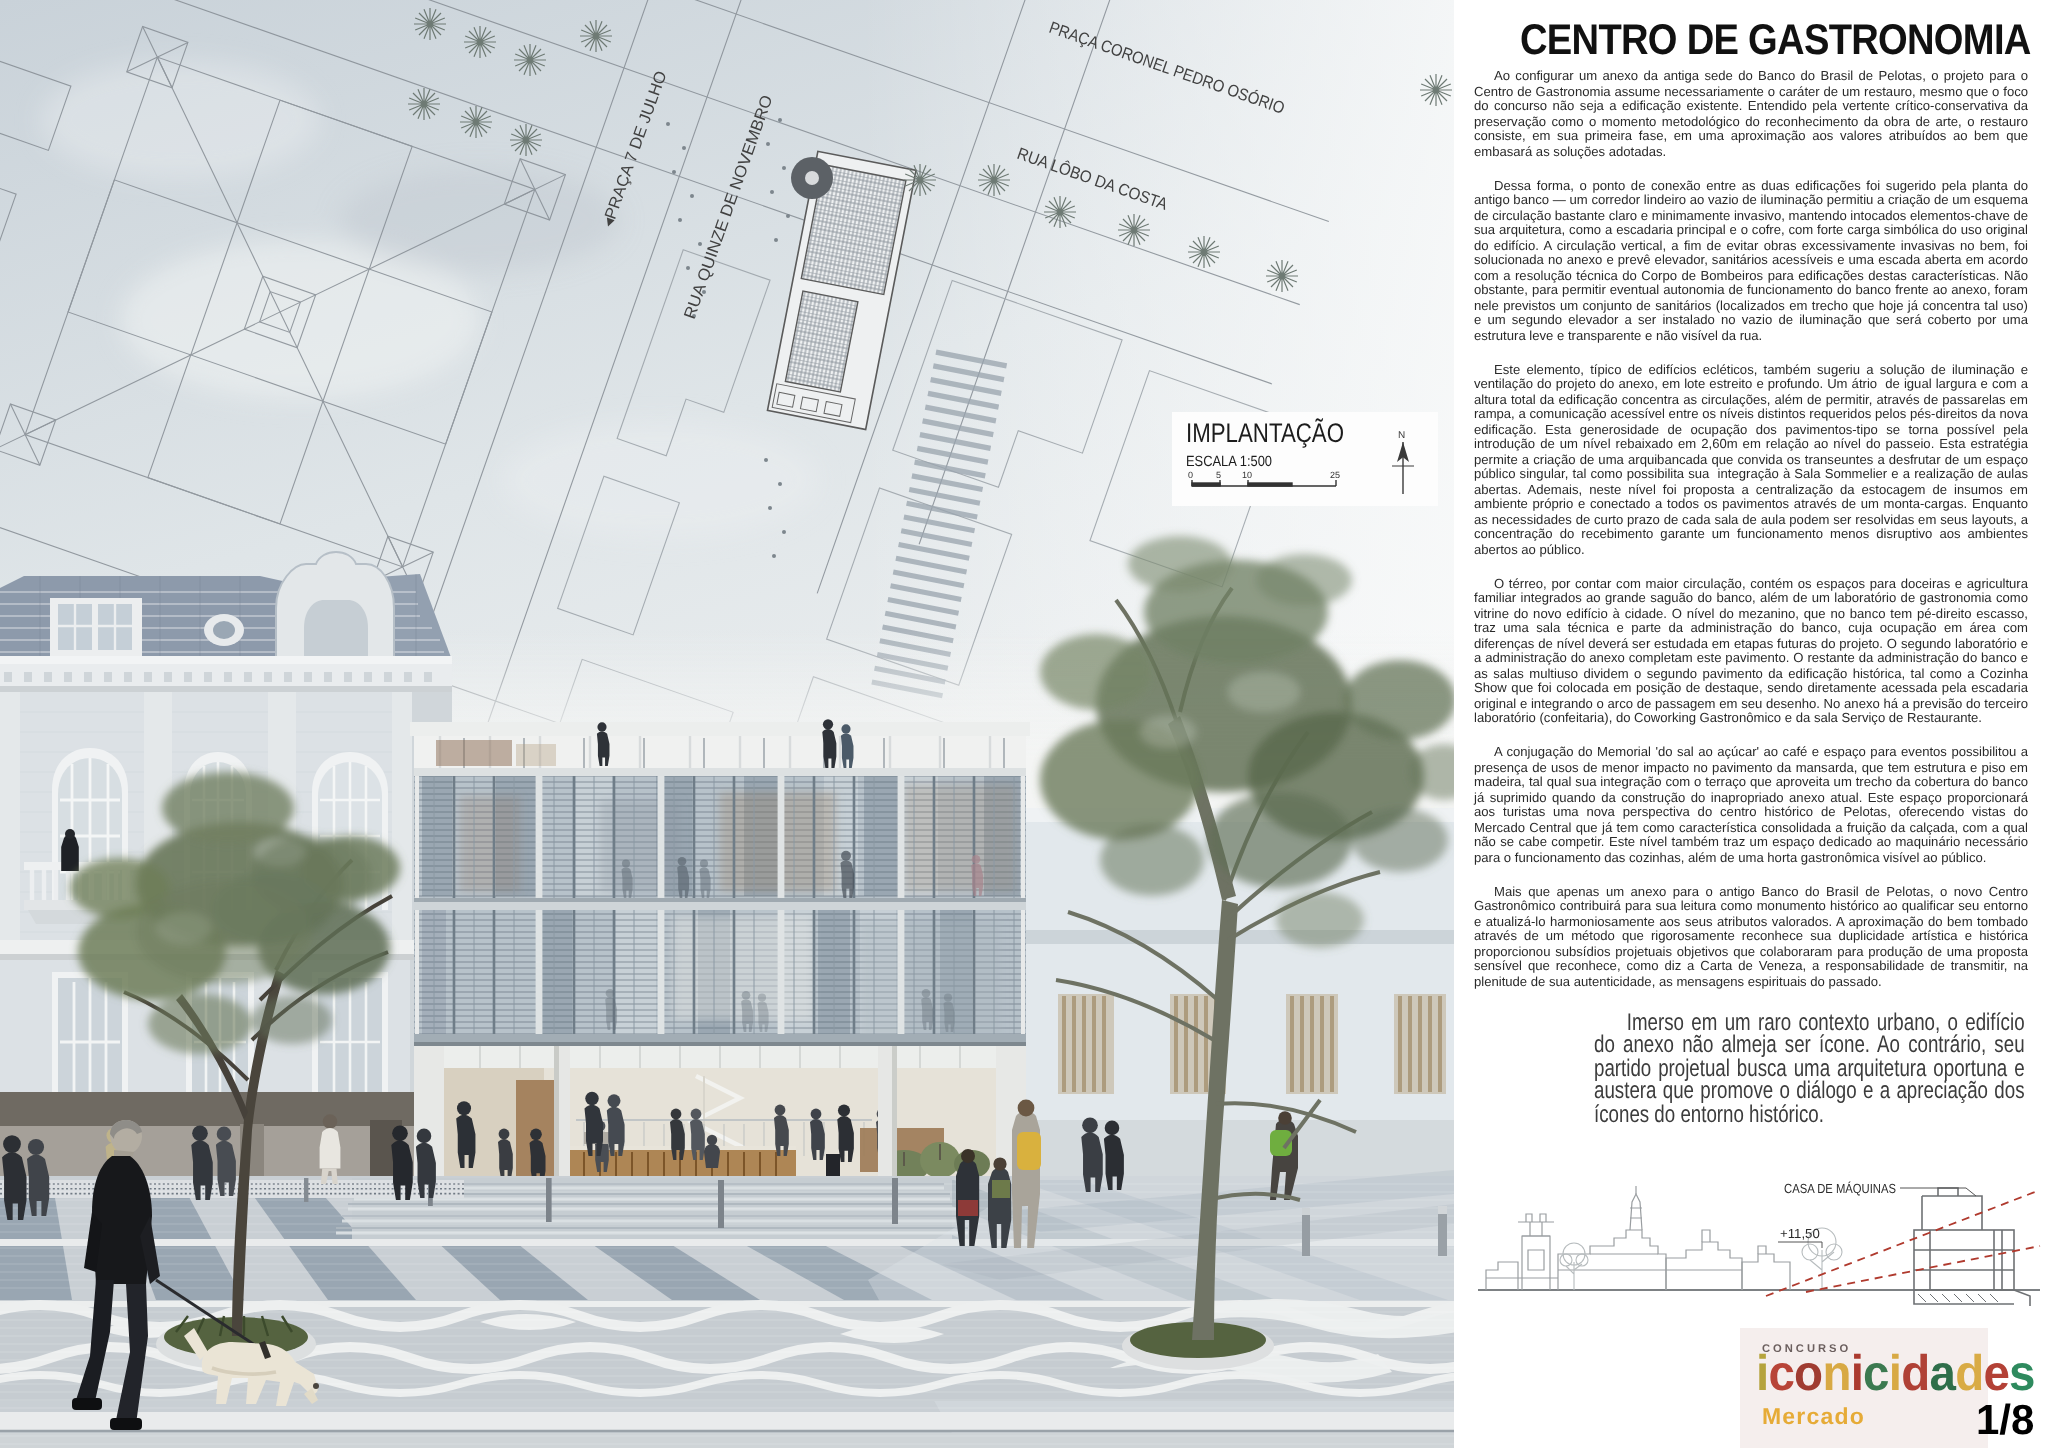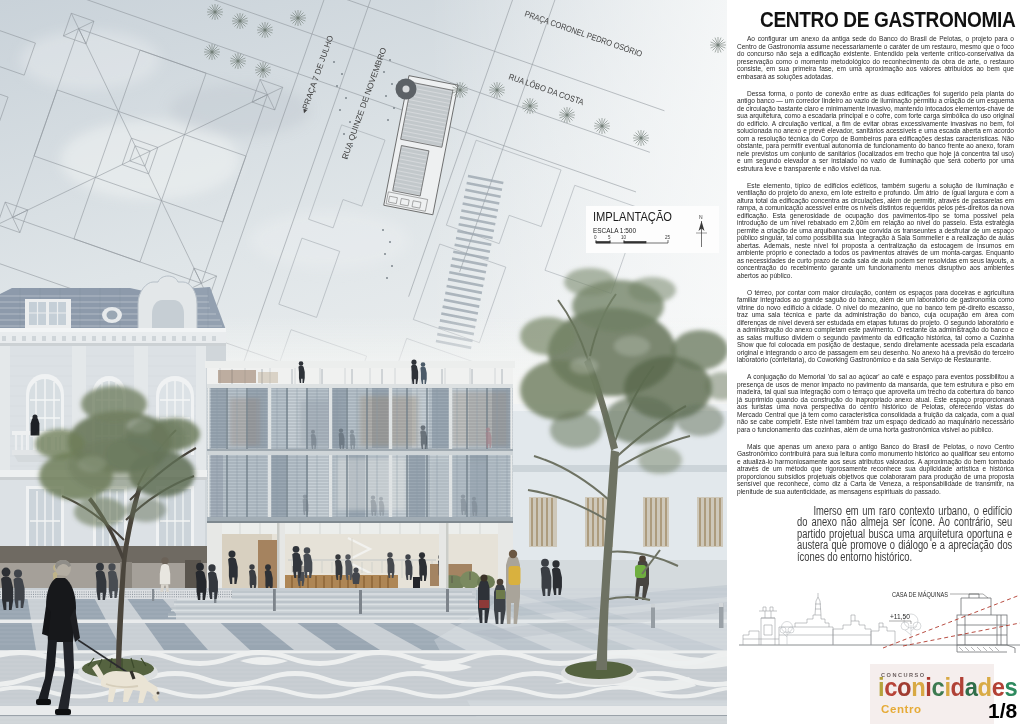--- a/index.html
+++ b/index.html
@@ -733,16 +733,16 @@
  <text x="155" y="34" font-size="6.6" fill="#2b2b2b">+11,50</text>
  <path d="M154 36h22M176 36v3" stroke="#555" stroke-width="0.5"></path>
 </svg>
 
 <div class="abs" style="left:870px;top:664px;width:124px;height:60px;background:#f5eeed">
 
  <div class="abs" style="left:11px;top:8px;font-size:5.6px;font-weight:bold;letter-spacing:1.5px;color:#6b5f5e">CONCURSO</div>
 
  <div class="abs" style="left:8px;top:9px;font-size:25px;font-weight:bold;letter-spacing:-0.4px;white-space:nowrap;transform:scaleX(0.95);transform-origin:0 0"><span style="color:#b5a33c">i</span><span style="color:#b84438">c</span><span style="color:#a03c31">o</span><span style="color:#d8a944">n</span><span style="color:#ab3a2f">i</span><span style="color:#3c7a50">c</span><span style="color:#d8a944">i</span><span style="color:#b04136">d</span><span style="color:#2f6e4a">a</span><span style="color:#d9ab45">d</span><span style="color:#b34136">e</span><span style="color:#2e8a5e">s</span></div>
 
- <div class="abs" style="left:11px;top:39px;font-size:11.5px;font-weight:bold;letter-spacing:0.6px;color:#e6ab37">Centro</div>
+ <div class="abs" style="left:11px;top:39px;font-size:11.5px;font-weight:bold;letter-spacing:0.6px;color:#e6ab37">Mercado</div>
 
  <div class="abs" style="left:118px;top:35px;font-size:21px;font-weight:bold;color:#000">1/8</div>
 </div>
 
 </body></html>

